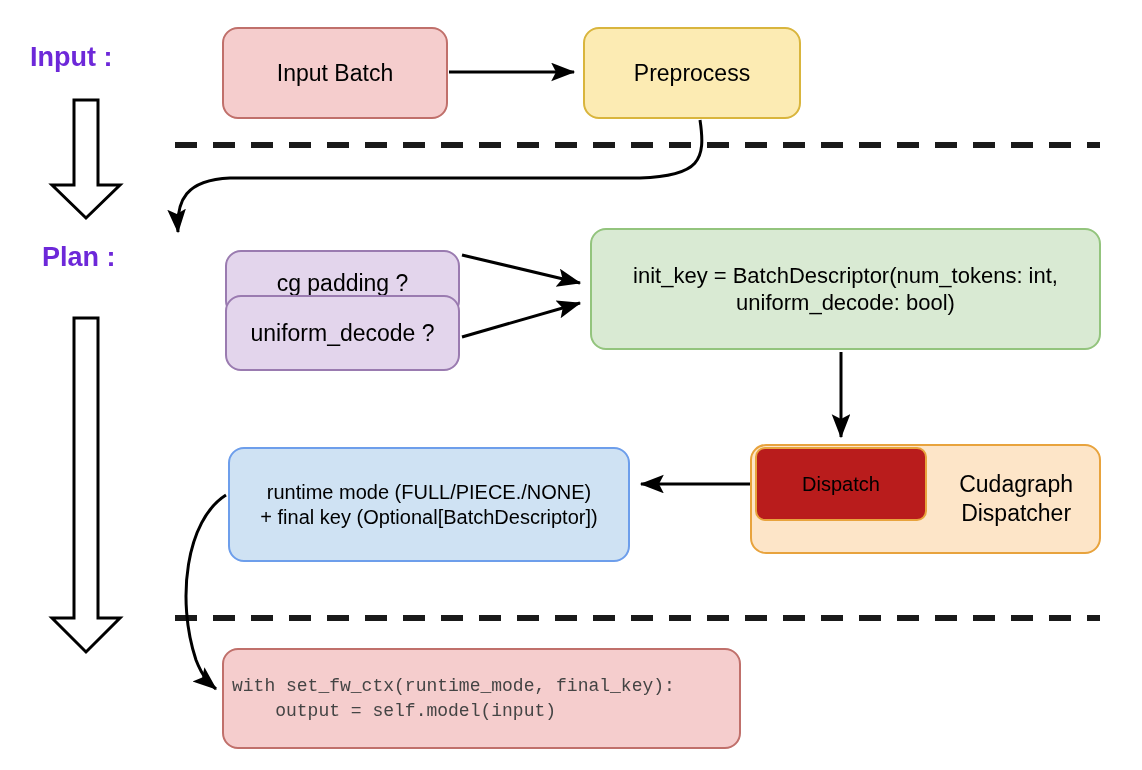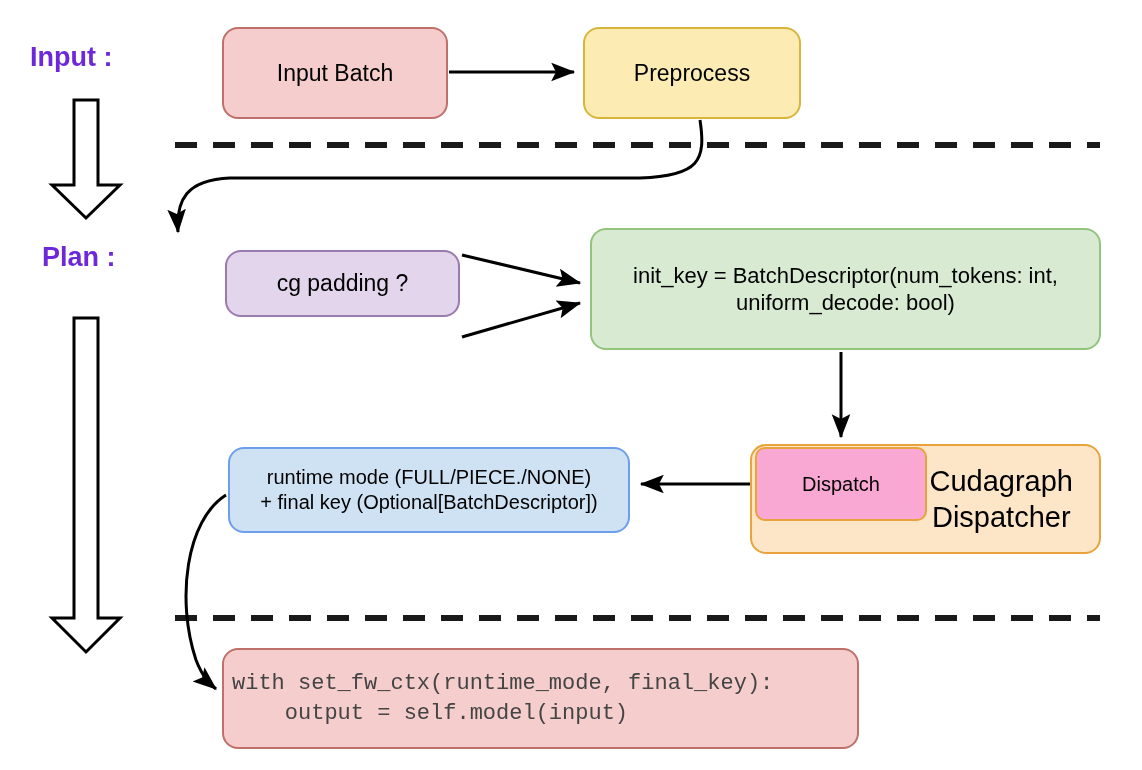--- a/index.html
+++ b/index.html
@@ -73,44 +73,44 @@
     background: #e3d5ec; border-color: #9a7bb0;
     font-size: 23px;
   }
   #node-init-key {
     left: 590px; top: 228px; width: 511px; height: 122px;
     background: #d9ead3; border-color: #93c47d;
     font-size: 22px;
     padding: 0 20px;
   }
   #node-runtime-mode {
-    left: 228px; top: 447px; width: 402px; height: 86px;
+    left: 228px; top: 447px; width: 402px; height: 115px;
     background: #cfe2f3; border-color: #6d9eeb;
     font-size: 20px;
     padding: 0 8px;
   }
   #node-cudagraph-dispatcher {
     left: 750px; top: 444px; width: 351px; height: 110px;
     background: #fde5c8; border-color: #e8a33d;
-    font-size: 29px;
+    font-size: 23px;
     align-items: center;
     justify-content: flex-end;
     padding-right: 26px;
   }
   #node-dispatch {
     left: 755px; top: 447px; width: 172px; height: 74px;
-    background: #f9a8d4; border-color: #e8a33d;
+    background: #b91c1c; border-color: #e8a33d;
     font-size: 20px;
     border-radius: 10px;
   }
   #node-code {
-    left: 222px; top: 648px; width: 637px; height: 101px;
+    left: 222px; top: 648px; width: 519px; height: 101px;
     background: #f5cdcd; border-color: #c0706b;
     font-family: "Liberation Mono", monospace;
-    font-size: 22px;
+    font-size: 18px;
     justify-content: flex-start;
     padding-left: 8px;
     text-align: left;
     color: #444444;
   }
   #node-code .node-text { white-space: pre; line-height: 1.35; }
 </style>
 </head>
 <body>
 
@@ -156,20 +156,23 @@
   </div>
 
   <div class="node" id="node-preprocess">
     <span class="node-text">Preprocess</span>
   </div>
 
   <div class="node" id="node-cg-padding">
     <span class="node-text">cg padding ?</span>
   </div>
 
+  <div class="node" id="node-uniform-decode">
+    <span class="node-text">uniform_decode ?</span>
+  </div>
 
   <div class="node" id="node-init-key">
     <span class="node-text">init_key = BatchDescriptor(num_tokens: int,
 uniform_decode: bool)</span>
   </div>
 
   <div class="node" id="node-cudagraph-dispatcher">
     <span class="node-text">Cudagraph
 Dispatcher</span>
   </div>

